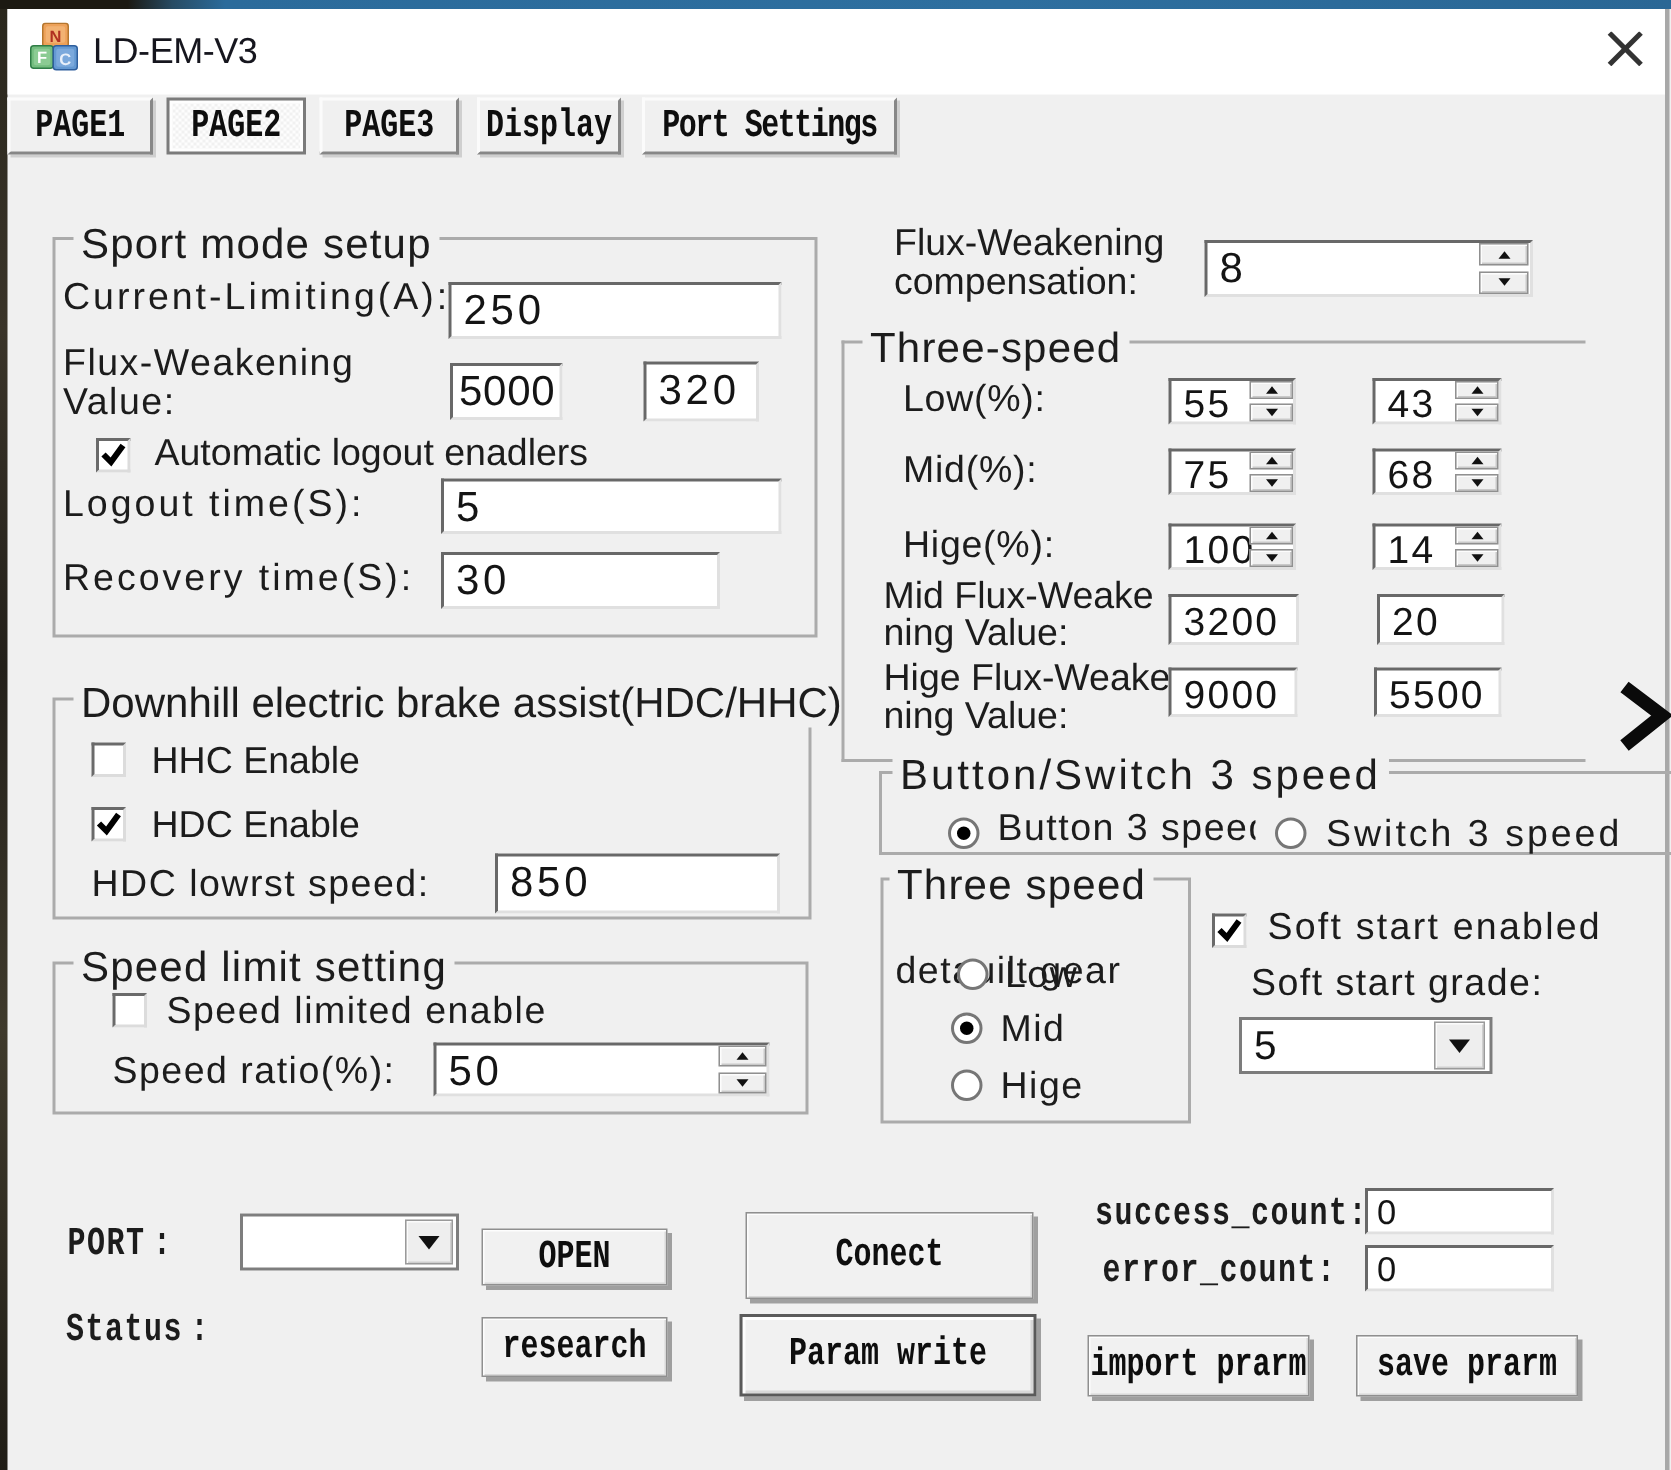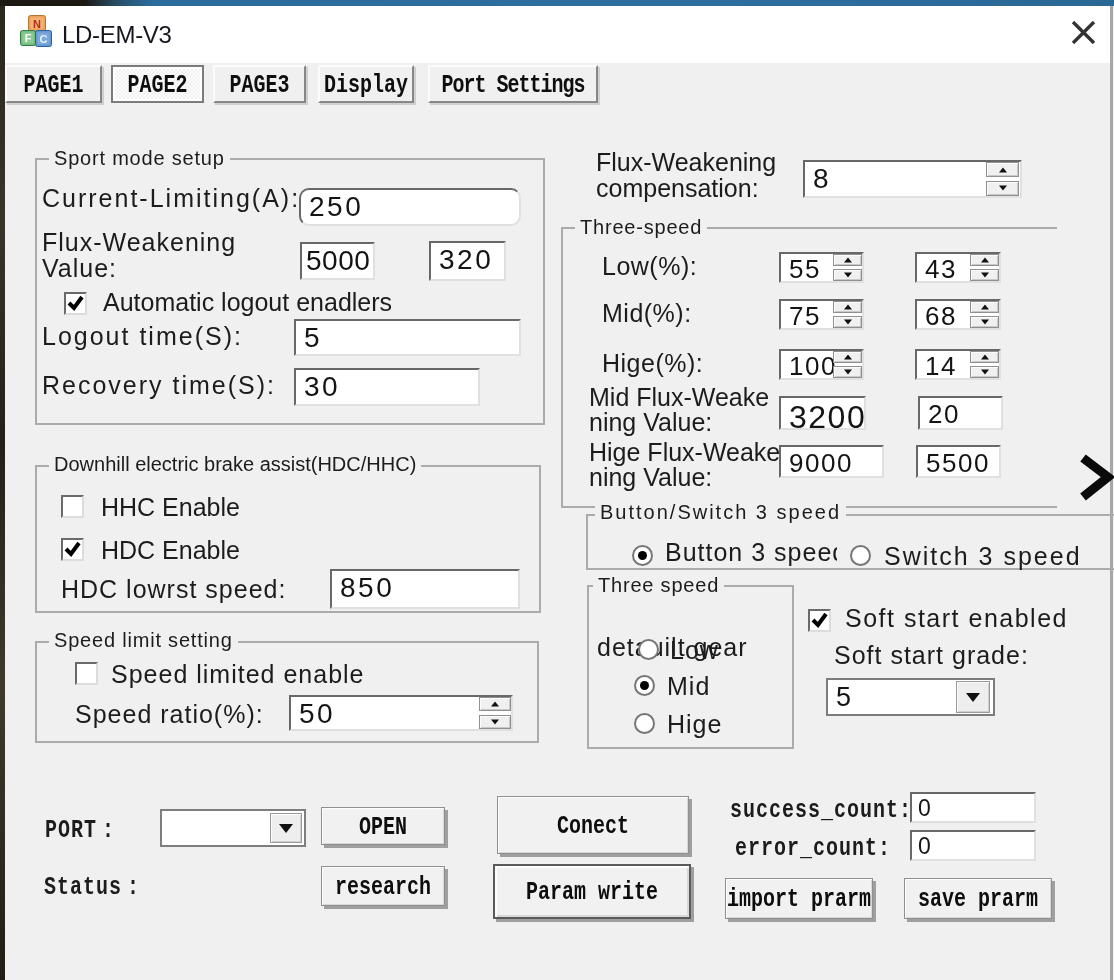--- a/index.html
+++ b/index.html
@@ -1,19 +1,19 @@
 <!DOCTYPE html>
 <html><head>
 <meta charset="utf-8">
 <style>
   html,body{margin:0;padding:0;width:1114px;height:980px;background:#f0f0f0;overflow:hidden;
     font-family:"Liberation Sans",sans-serif;}
   .a{position:absolute;}
   .lbl{position:absolute;font-size:25px;letter-spacing:1px;color:#1c1c1c;white-space:nowrap;}
-  .glbl{position:absolute;font-size:20px;letter-spacing:0.8px;color:#1c1c1c;background:#f0f0f0;padding:0 5px;white-space:nowrap;}
+  .glbl{position:absolute;font-size:28px;letter-spacing:0.8px;color:#1c1c1c;background:#f0f0f0;padding:0 5px;white-space:nowrap;}
   .gbox{position:absolute;border:2px solid #ababab;box-sizing:border-box;}
   .fld{position:absolute;background:#fff;box-sizing:border-box;
     border:2px solid;border-color:#686868 #e0e0e0 #e0e0e0 #686868;
     font-size:28px;letter-spacing:2.5px;color:#141414;padding:1px 0 0 8px;white-space:nowrap;overflow:hidden;}
   .cb{position:absolute;width:23px;height:23px;background:#fff;box-sizing:border-box;
     border:2px solid;border-color:#6a6a6a #dcdcdc #dcdcdc #6a6a6a;}
   .rad{position:absolute;width:21px;height:21px;background:#fff;border-radius:50%;box-sizing:border-box;
     border:2px solid #767676;}
   .rad.on::after{content:"";position:absolute;left:4px;top:4px;width:9px;height:9px;border-radius:50%;background:#000;}
   .sp{position:absolute;display:flex;flex-direction:column;justify-content:space-between;box-sizing:border-box;}
@@ -21,21 +21,21 @@
     box-shadow:inset 1px 1px 0 #fdfdfd,inset -1px -1px 0 #c9c9c9;position:relative;}
   .su::after{content:"";position:absolute;left:50%;top:50%;transform:translate(-50%,-50%);
     border-left:4px solid transparent;border-right:4px solid transparent;border-bottom:5px solid #111;}
   .sd::after{content:"";position:absolute;left:50%;top:50%;transform:translate(-50%,-50%);
     border-left:4px solid transparent;border-right:4px solid transparent;border-top:5px solid #111;}
   .bm{font-family:"Liberation Mono",monospace;font-weight:bold;font-size:20px;}
   .btn .bmx,.tab .bmx,.lbl .bmx{font-size:20px;font-family:"Liberation Mono",monospace;font-weight:bold;}
   .bmx{display:inline-block;transform:scaleY(1.32);transform-origin:center;white-space:nowrap;}
   .btn{position:absolute;background:#f1f1f1;box-sizing:border-box;border:1px solid #8f8f8f;
     box-shadow:inset 1px 1px 0 #fdfdfd,inset -1px -1px 0 #d8d8d8,3px 3px 0 #9f9f9f;
-    display:flex;align-items:center;justify-content:center;font-size:24px;color:#0e0e0e;}
+    display:flex;align-items:center;justify-content:center;font-size:24px;color:#0e0e0e;margin-top:12px;}
   .tab{position:absolute;top:65px;height:38px;background:#f0f0f0;box-sizing:border-box;
     border:2px solid;border-color:#fbfbfb #878787 #878787 #fbfbfb;box-shadow:2px 2px 0 #cfcfcf;
     display:flex;align-items:center;justify-content:center;font-size:24px;color:#0e0e0e;}
   .tab.sel{border:2px solid #7b7b7b;background:#f6f6f6;background-image:repeating-conic-gradient(#fdfdfd 0% 25%,#f1f1f1 0% 50%);background-size:4px 4px;box-shadow:inset 0 0 0 2px #fefefe;}
   .dnarr{position:absolute;border-left:7px solid transparent;border-right:7px solid transparent;border-top:9px solid #111;}
   .dbtn{position:absolute;background:#eeeeee;box-sizing:border-box;border:1px solid #9a9a9a;
     box-shadow:inset 1px 1px 0 #fbfbfb,inset -1px -1px 0 #cfcfcf;}
 </style>
 </head>
 <body>
@@ -75,21 +75,21 @@
 <div class="tab" style="left:318px;width:96px;">
     <span class="bm bmx">Display</span>
   </div>
 <div class="tab" style="left:428px;width:170px;">
     <span class="bm bmx" style="letter-spacing:-1px;">Port Settings</span>
   </div>
 
 <div class="gbox" style="left:35px;top:158px;width:510px;height:267px;"></div>
 <div class="glbl" style="left:49px;top:147px;">Sport mode setup</div>
 <div class="lbl" style="left:42px;top:184px;letter-spacing:2px;">Current-Limiting(A):</div>
-<div class="fld" style="left:299px;top:188px;width:222px;height:38px;border-radius:10px;">250</div>
+<div class="fld" style="left:299px;top:188px;width:222px;height:38px;">250</div>
 <div class="lbl" style="left:42px;top:228px;">Flux-Weakening</div>
 <div class="lbl" style="left:42px;top:254px;">Value:</div>
 <div class="fld" style="left:300px;top:242px;width:75px;height:38px;letter-spacing:0.5px;padding-left:4px;">5000</div>
 <div class="fld" style="left:429px;top:241px;width:77px;height:40px;">320</div>
 <div class="cb" style="left:64px;top:292px;"><svg width="19" height="19" viewBox="0 0 19 19">
       <path d="M3 9 L8 14 L16 3" stroke="#000" stroke-width="4" fill="none"></path>
     </svg></div>
 <div class="lbl" style="left:103px;top:288px;letter-spacing:0;">Automatic logout enadlers</div>
 <div class="lbl" style="left:42px;top:322px;letter-spacing:2px;">Logout time(S):</div>
 <div class="fld" style="left:294px;top:319px;width:227px;height:37px;">5</div>
@@ -156,25 +156,25 @@
     <div class="su"></div>
     <div class="sd"></div>
   </div>
 <div class="fld" style="left:915px;top:349px;width:86px;height:31px;font-size:26px;letter-spacing:1.5px;padding-top:0;">14</div>
 <div class="sp" style="left:970px;top:351px;width:29px;height:27px;">
     <div class="su"></div>
     <div class="sd"></div>
   </div>
 <div class="lbl" style="left:589px;top:383px;letter-spacing:0;">Mid Flux-Weake</div>
 <div class="lbl" style="left:589px;top:408px;letter-spacing:0;">ning Value:</div>
-<div class="fld" style="left:779px;top:396px;width:87px;height:34px;font-size:32px;letter-spacing:1.5px;padding-top:1px;">3200</div>
+<div class="fld" style="left:779px;top:396px;width:87px;height:34px;font-size:26px;letter-spacing:1.5px;padding-top:1px;">3200</div>
 <div class="fld" style="left:918px;top:396px;width:85px;height:34px;font-size:26px;letter-spacing:1.5px;padding-top:1px;">20</div>
 <div class="lbl" style="left:589px;top:438px;letter-spacing:0;">Hige Flux-Weake</div>
 <div class="lbl" style="left:589px;top:463px;letter-spacing:0;">ning Value:</div>
-<div class="fld" style="left:779px;top:445px;width:105px;height:33px;font-size:26px;letter-spacing:1.5px;padding-top:1px;">9000</div>
+<div class="fld" style="left:779px;top:445px;width:86px;height:33px;font-size:26px;letter-spacing:1.5px;padding-top:1px;">9000</div>
 <div class="fld" style="left:916px;top:445px;width:85px;height:33px;font-size:26px;letter-spacing:1.5px;padding-top:1px;">5500</div>
 
 <div class="gbox" style="left:586px;top:514px;width:530px;height:56px;border-right:0;"></div>
 <div class="glbl" style="left:595px;top:501px;letter-spacing:2px;">Button/Switch 3 speed</div>
 <div class="rad on" style="left:632px;top:545px;"></div>
 <div class="lbl" style="left:665px;top:538px;width:172px;overflow:hidden;">Button 3 speed</div>
 <div class="rad" style="left:850px;top:545px;"></div>
 <div class="lbl" style="left:884px;top:542px;width:196px;overflow:hidden;letter-spacing:2px;">Switch 3 speed</div>
 
 <div class="gbox" style="left:587px;top:585px;width:207px;height:164px;"></div>

